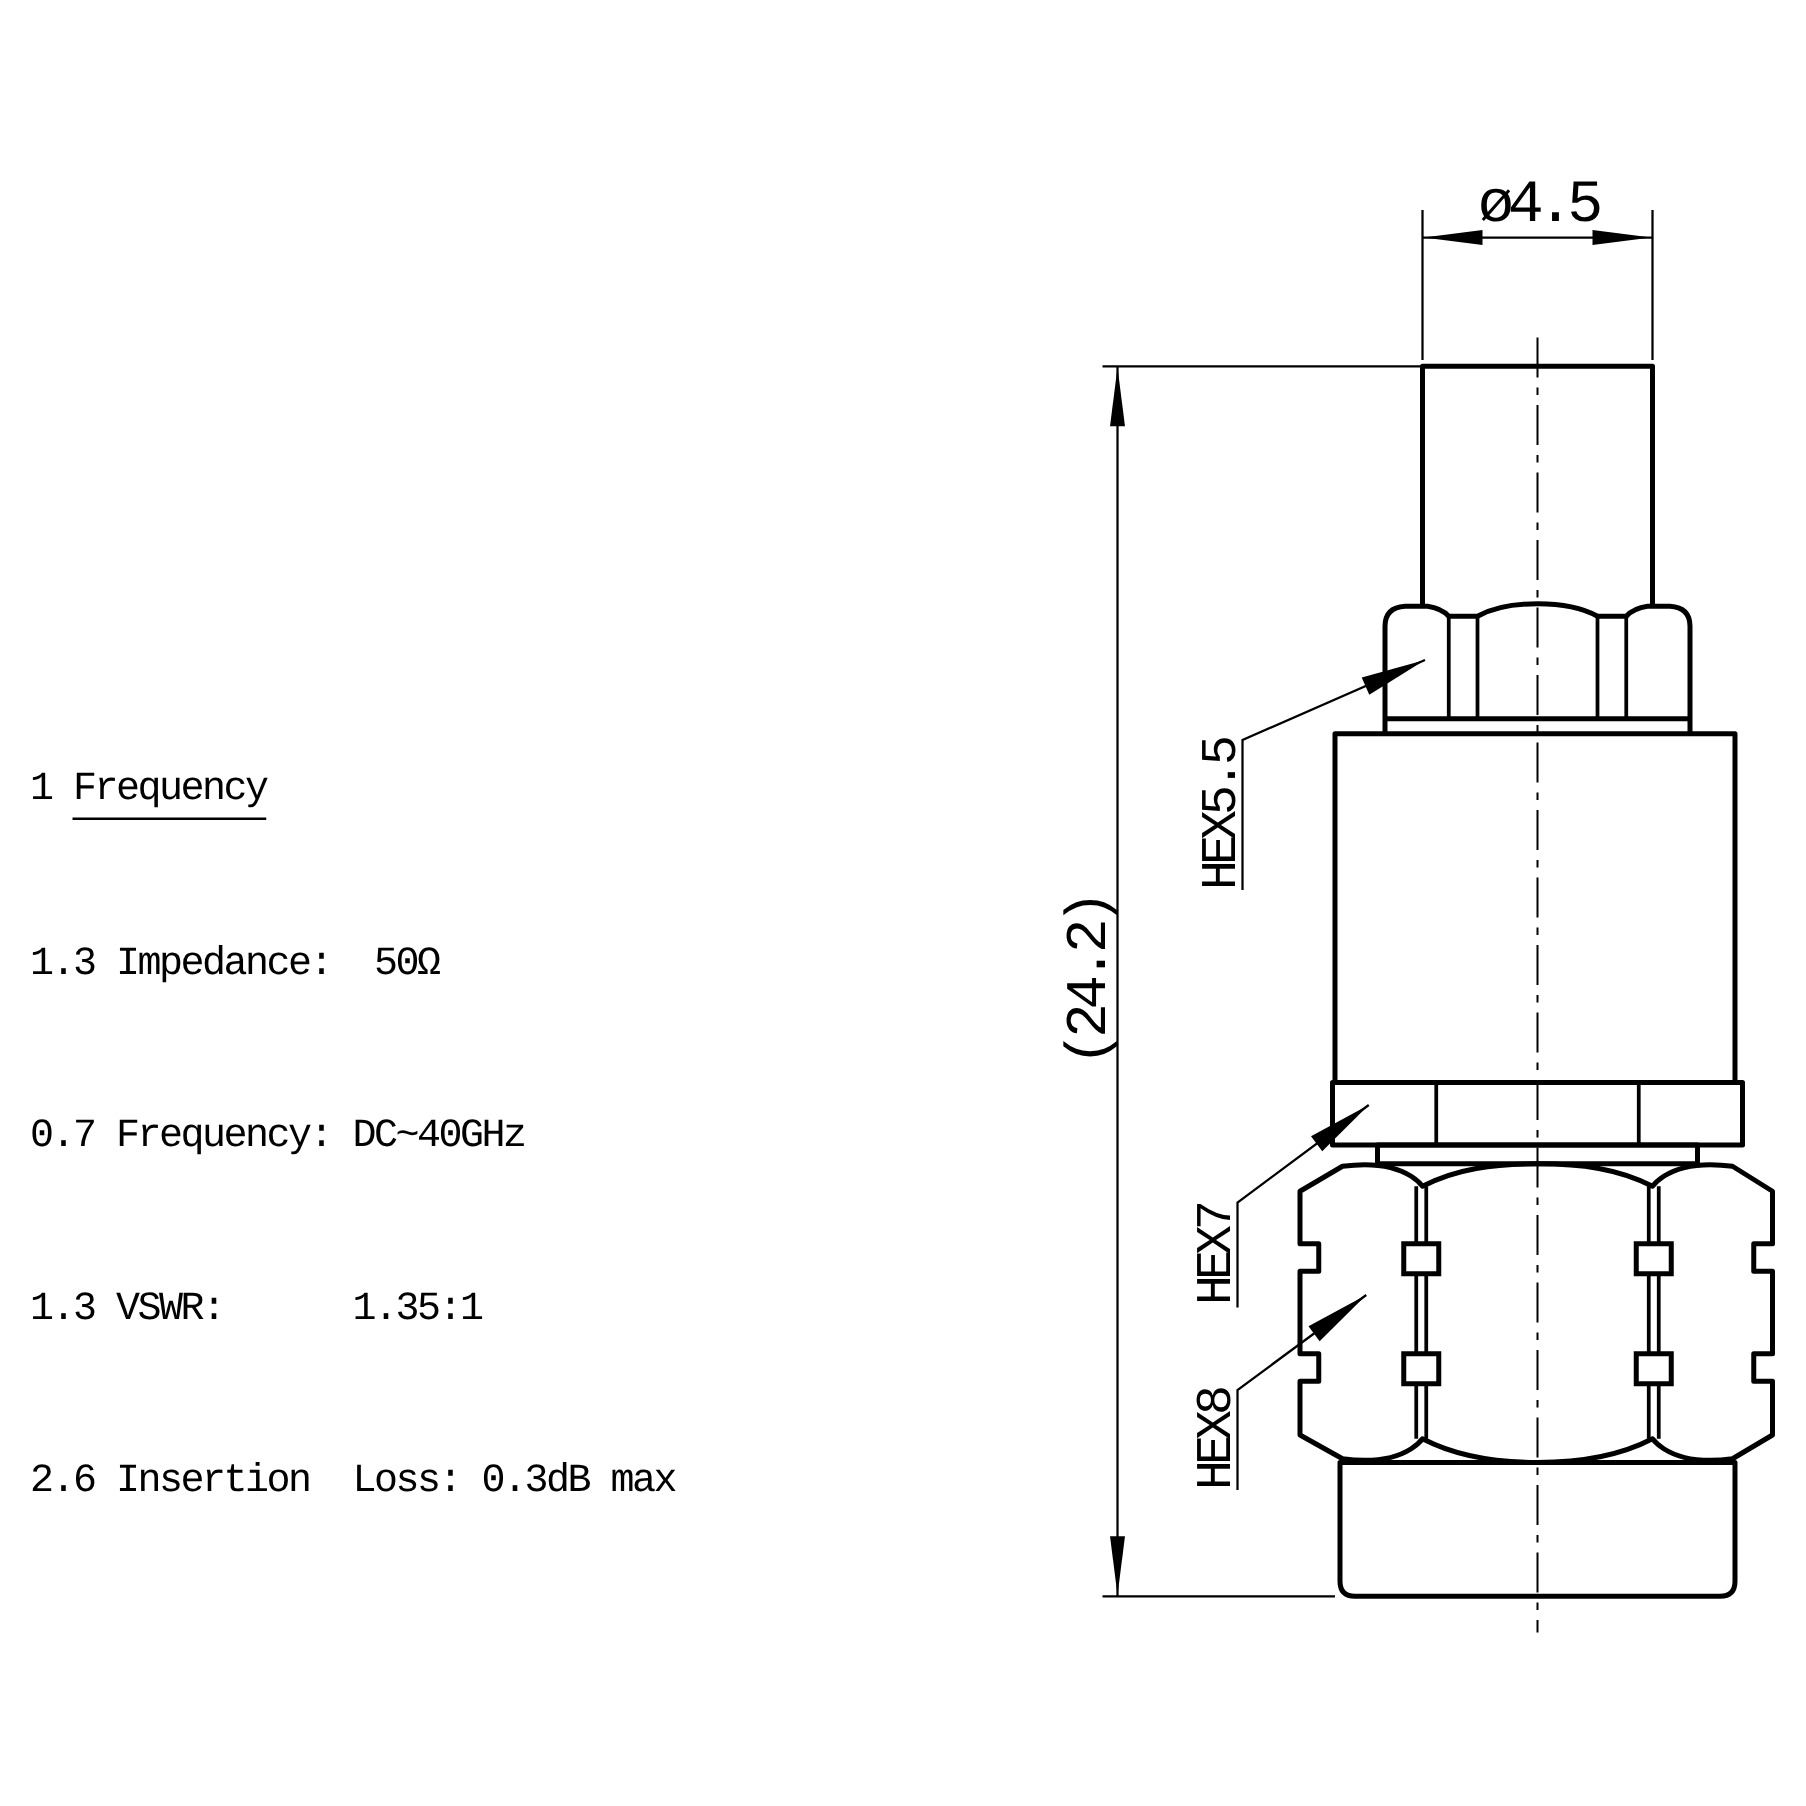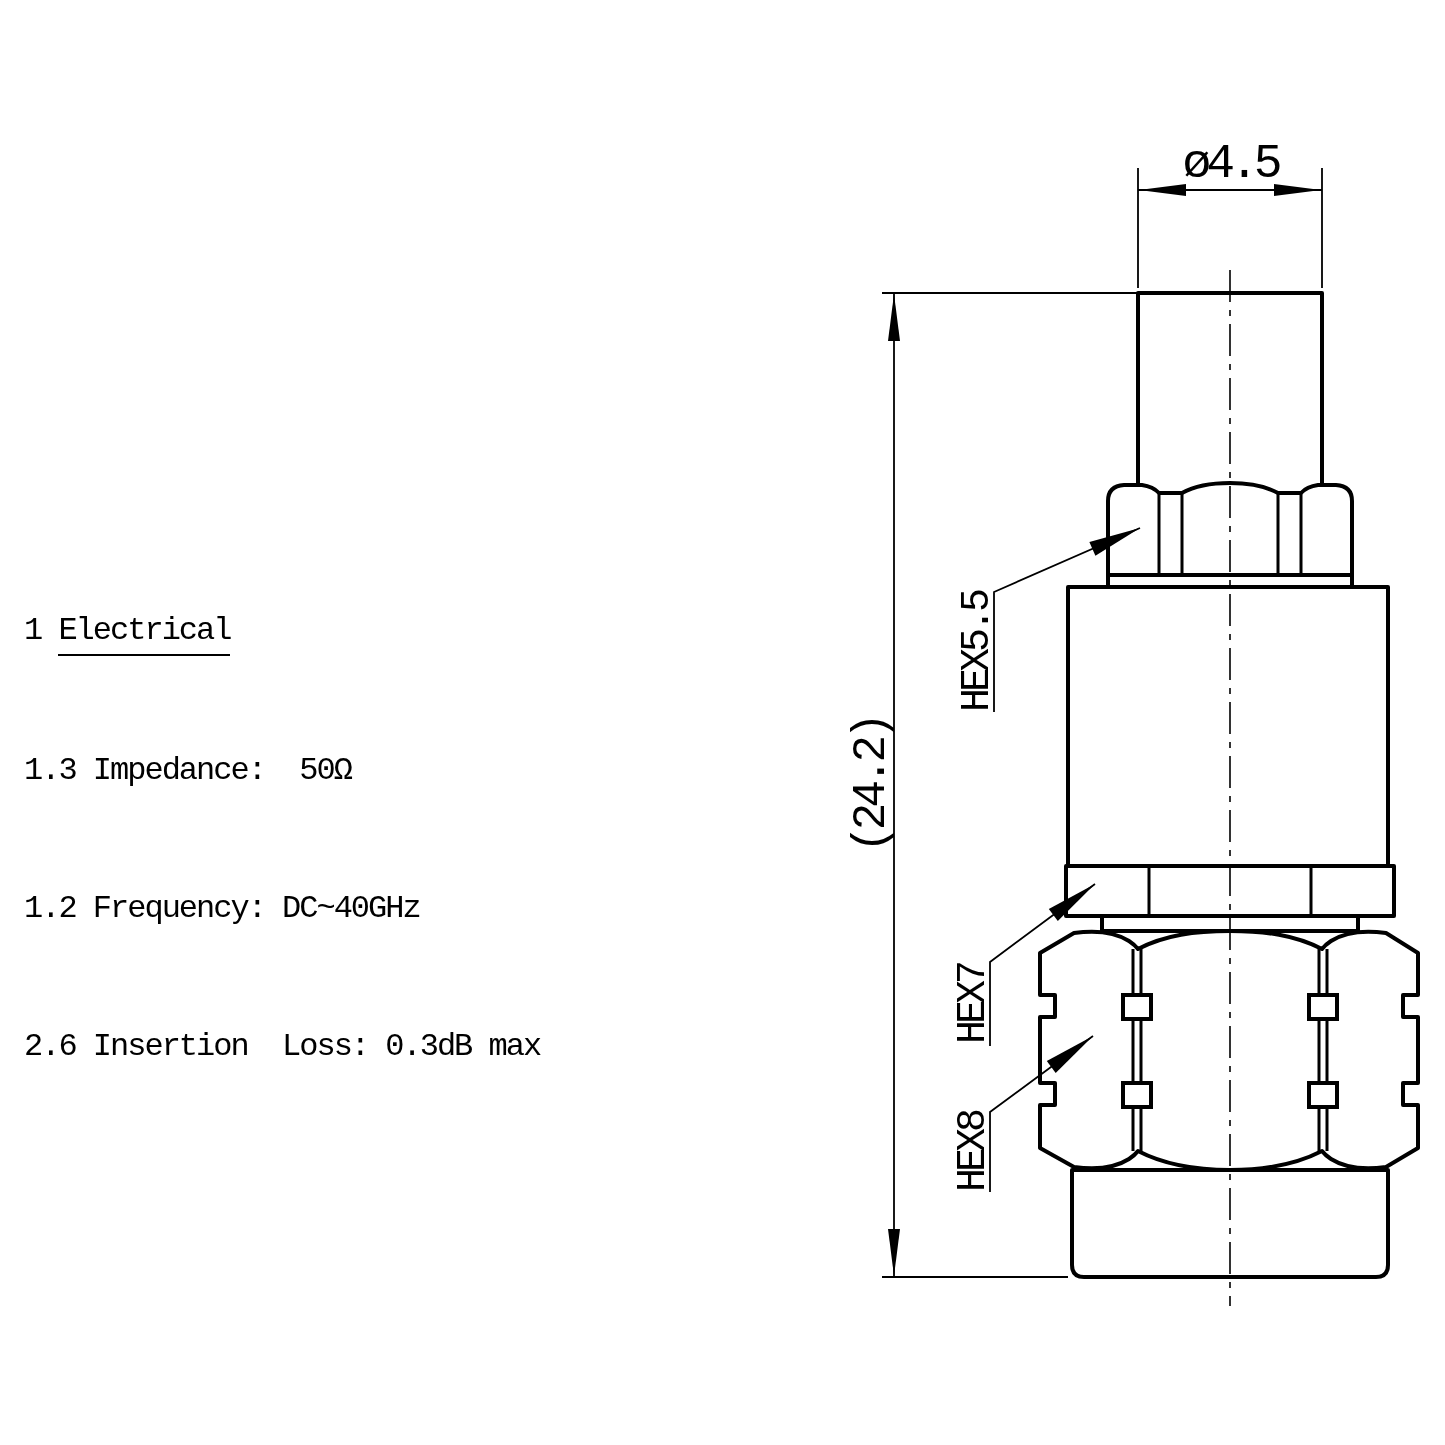--- a/index.html
+++ b/index.html
@@ -39,23 +39,24 @@
   }
 </style>
 </head>
 <body>
 
 <div id="canvas">
 
   <div id="specs">
 
     <div class="spec-section">
-      <div class="spec-heading"><span class="h-num">1 </span><span class="h-title">Electrical</span></div>
+      <div class="spec-heading"><span class="h-num">1 </span><span class="h-title">Frequency</span></div>
       <div class="spec-line">1.3 Impedance:  50Ω</div>
-      <div class="spec-line">1.2 Frequency: DC~40GHz</div>
+      <div class="spec-line">0.7 Frequency: DC~40GHz</div>
+      <div class="spec-line">1.3 VSWR:      1.35:1</div>
       <div class="spec-line">2.6 Insertion  Loss: 0.3dB max</div>
     </div>
 
     
 
     
 
     
 
   </div>

